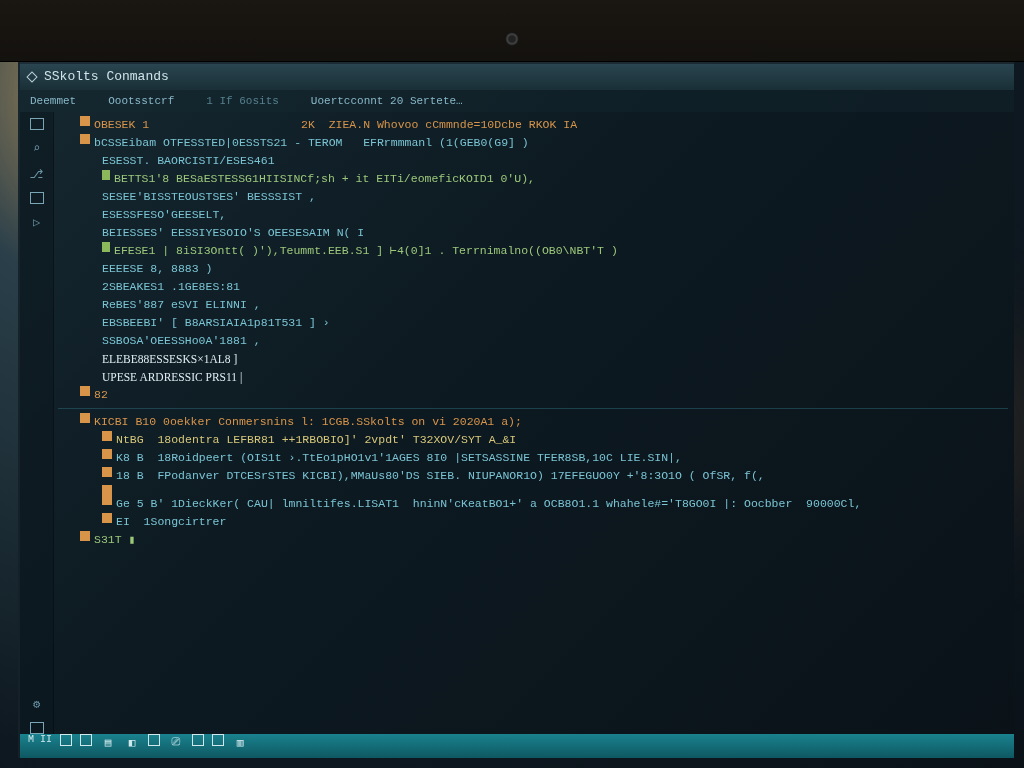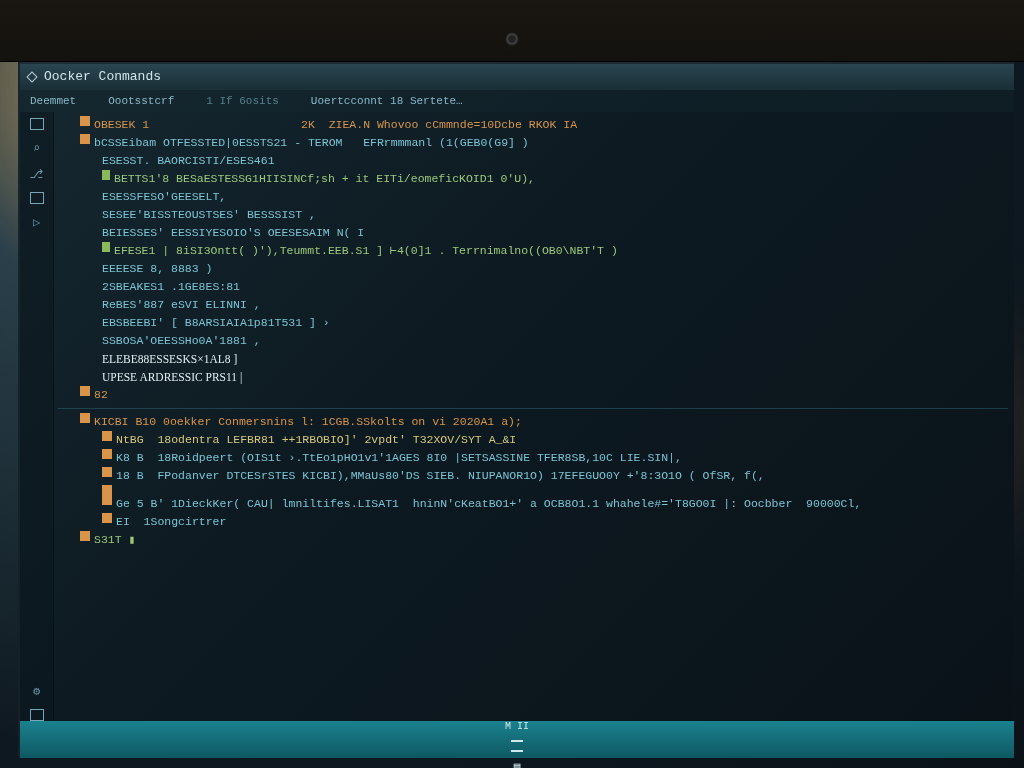--- a/index.html
+++ b/index.html
@@ -119,27 +119,26 @@
   .c-yellow{ color: #d8c87a; }
   .c-orange{ color: #d8954a; }
 
   .divider {
     border-top: 1px solid #2a6a78;
     margin: 4px 0 4px 0;
     opacity: 0.5;
   }
 
   .taskbar {
-    height: 37px;
+    height: 24px;
     background: linear-gradient(#1a828e, #0e5862);
     display: flex;
-    align-items: center;
+    align-items: flex-start;
     padding: 0 8px;
     gap: 8px;
-    flex-direction: column;
   }
   .taskbar .tb-ico {
     width: 16px; height: 16px;
     display: flex; align-items: center; justify-content: center;
     font-size: 11px;
     color: #cfe8ec;
     cursor: pointer;
   }
   .taskbar .tb-box {
     width: 12px; height: 12px;
@@ -188,28 +187,28 @@
 
 <div class="glow-left"></div>
 <div class="glow-right"></div>
 <div class="bezel-top"></div>
 <div class="camera"></div>
 
 <div class="screen-frame">
 
   <div class="titlebar">
     <span class="diamond"></span>
-    <span>Oocker Conmands</span>
+    <span>SSkolts Conmands</span>
   </div>
 
   <div class="subbar">
     <span>Deemmet</span>
     <span>Oootsstcrf</span>
     <span class="sep">1  If 6osits</span>
-    <span>Uoertcconnt 18 Sertete…</span>
+    <span>Uoertcconnt 20 Sertete…</span>
   </div>
 
   <div class="main-row">
 
     <div class="activitybar">
       <div class="ico box"></div>
       <div class="ico">⌕</div>
       <div class="ico">⎇</div>
       <div class="ico box"></div>
       <div class="ico">▷</div>
@@ -217,22 +216,22 @@
       <div class="ico">⚙</div>
       <div class="ico box"></div>
     </div>
 
     <div class="editor">
       <div id="block-top">
           <div class="codeline"><span class="indent i1"></span><span class="orange-block"></span><span class="c-orange">OBESEK 1                      2K  ZIEA.N Whovoo cCmmnde=10Dcbe RKOK IA</span></div>
           <div class="codeline"><span class="indent i1"></span><span class="orange-block"></span><span class="c-teal">bCSSEibam OTFESSTED|0ESSTS21 - TEROM   EFRrmmmanl (1(GEB0(G9] )</span></div>
           <div class="codeline"><span class="indent i2"></span><span class="c-teal">ESESST. BAORCISTI/ESES461</span></div>
           <div class="codeline"><span class="indent i2"></span><span class="green-block"></span><span class="c-green">BETTS1'8 BESaESTESSG1HIISINCf;sh + it EITi/eomeficKOID1 0'U),</span></div>
+          <div class="codeline"><span class="indent i2"></span><span class="c-teal">SESEE'BISSTEOUSTSES' BESSSIST ,</span></div>
           <div class="codeline"><span class="indent i2"></span><span class="c-teal">ESESSFESO'GEESELT,</span></div>
-          <div class="codeline"><span class="indent i2"></span><span class="c-teal">SESEE'BISSTEOUSTSES' BESSSIST ,</span></div>
           <div class="codeline"><span class="indent i2"></span><span class="c-teal">BEIESSES' EESSIYESOIO'S OEESESAIM N( I</span></div>
           <div class="codeline"><span class="indent i2"></span><span class="green-block"></span><span class="c-green">EFESE1 | 8iSI3Ontt( )'),Teummt.EEB.S1 ] ⊢4(0]1 . Terrnimalno((OB0\NBT'T )</span></div>
           <div class="codeline"><span class="indent i2"></span><span class="c-teal">EEEESE 8, 8883 )</span></div>
           <div class="codeline"><span class="indent i2"></span><span class="c-teal">2SBEAKES1 .1GE8ES:81</span></div>
           <div class="codeline"><span class="indent i2"></span><span class="c-teal">ReBES'887 eSVI ELINNI ,</span></div>
           <div class="codeline"><span class="indent i2"></span><span class="c-teal">EBSBEEBI' [ B8ARSIAIA1p81T531 ] ›</span></div>
           <div class="codeline"><span class="indent i2"></span><span class="c-teal">SSBOSA'OEESSHo0A'1881 ,</span></div>
           <div class="codeline"><span class="indent i2"></span><span class="c-white">ELEBE88ESSESKS×1AL8 ]</span></div>
           <div class="codeline"><span class="indent i2"></span><span class="c-white">UPESE ARDRESSIC PRS11 |</span></div>
           <div class="codeline"><span class="indent i1"></span><span class="orange-block"></span><span class="c-orange">82</span></div>

